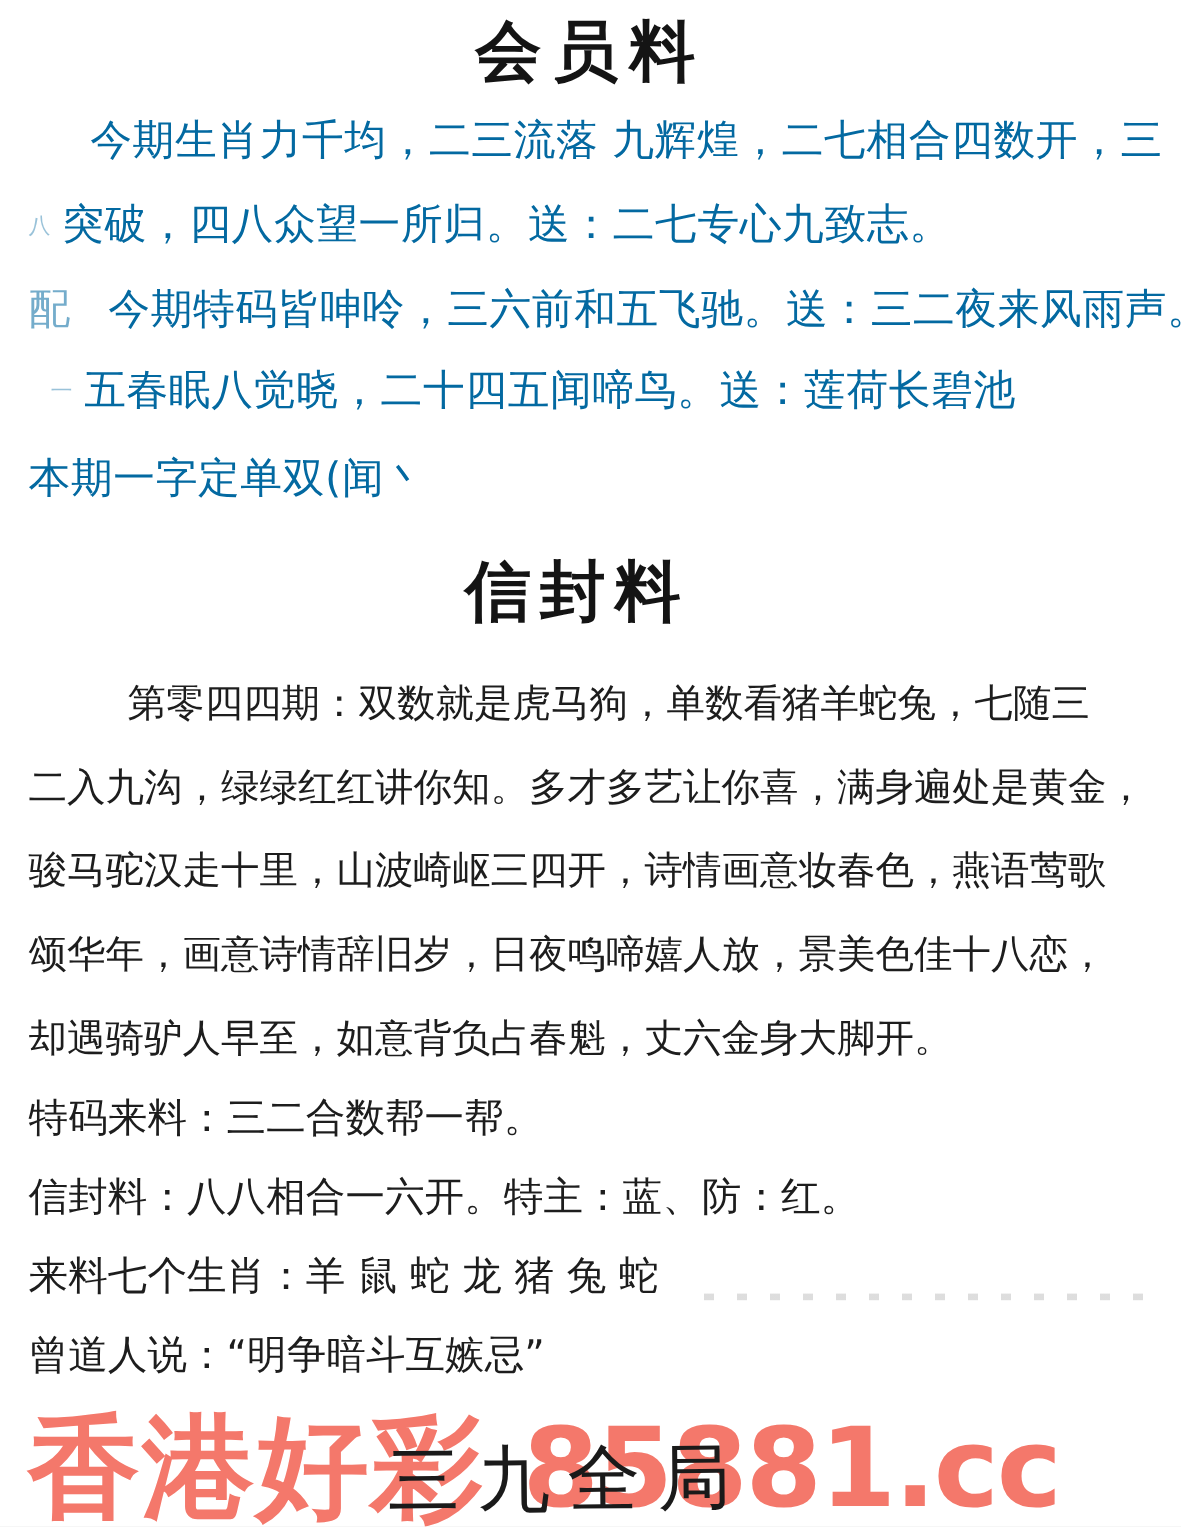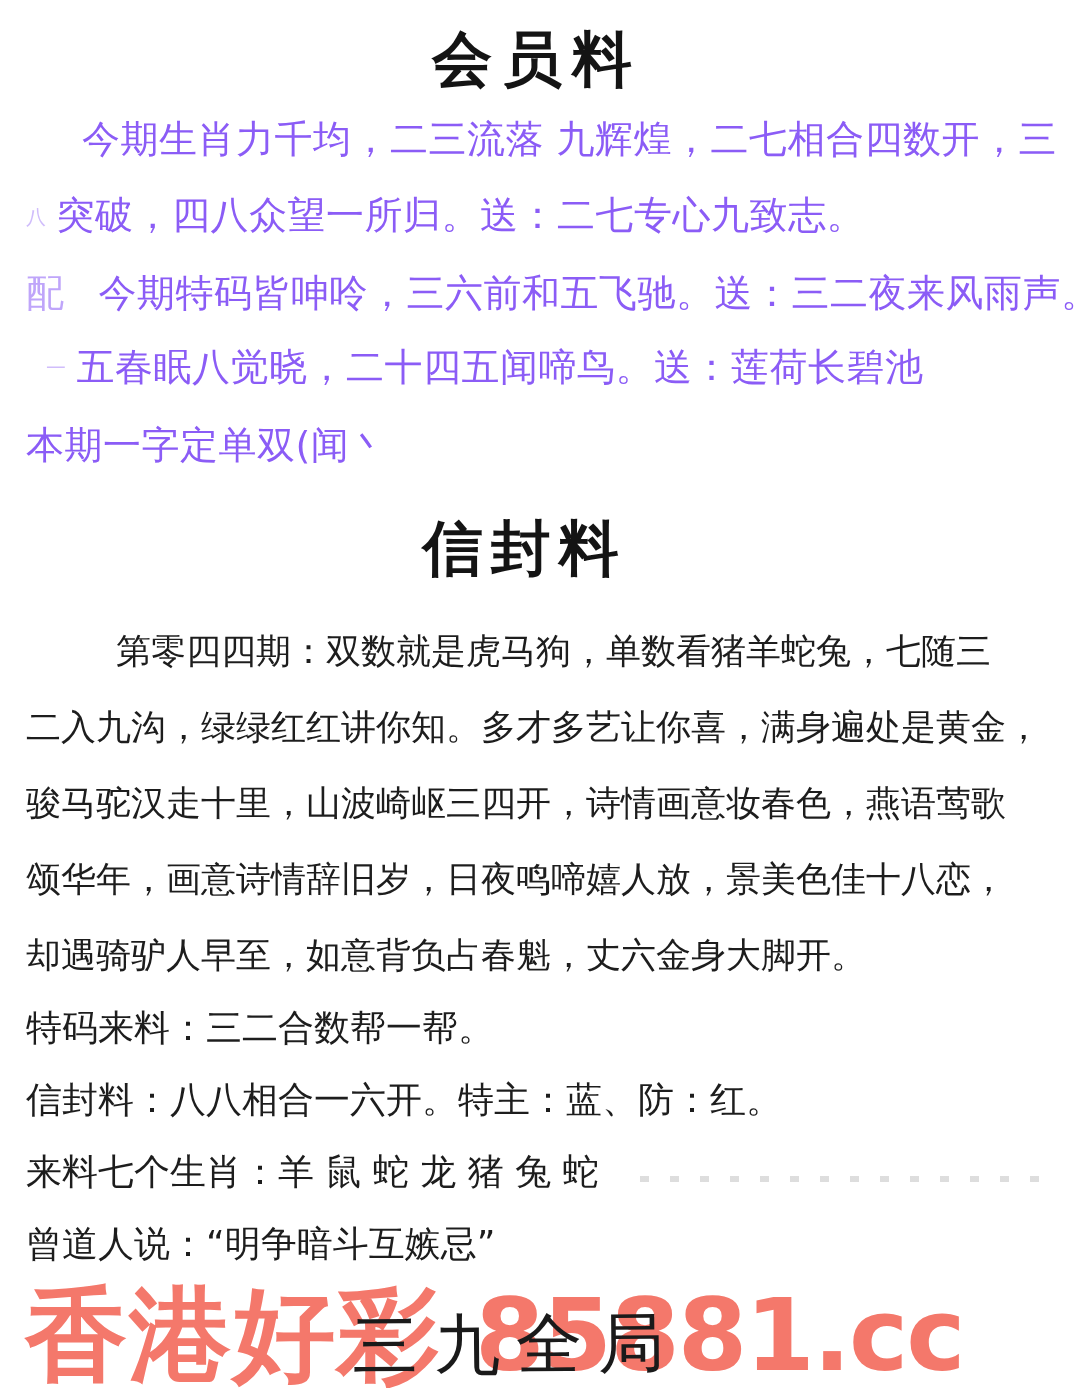--- a/index.html
+++ b/index.html
@@ -9,36 +9,36 @@
     height: 1388px;
     margin: 0 auto;
     background: #ffffff;
     overflow: hidden;
     color: #1f1f1f;
     font-family: "DejaVu Sans", sans-serif;
   }
   
   .member-title {
     margin: 0;
-    padding-top: 24px;
+    padding-top: 12px;
     text-align: center;
     font-size: 60px;
     line-height: 70px;
     font-weight: bold;
     letter-spacing: 10px;
     color: #141414;
   }
   .member-lines { margin-top: 22px; padding: 0 26px; }
   .bodyline {
     font-size: 38px;
     line-height: 47px;
     margin-bottom: 29px;
     white-space: nowrap;
     letter-spacing: 0.5px;
-    color: #8b5cf6;
+    color: #0369a1;
   }
   .indent-1 { padding-left: 56px; }
   .indent-small { padding-left: 20px; font-family: Liberation Mono, monospace; }
   .faint-prefix {
     opacity: 0.55;
     filter: blur(0.4px);
     margin-right: 34px;
     display: inline-block;
   }
   .tiny-prefix {

